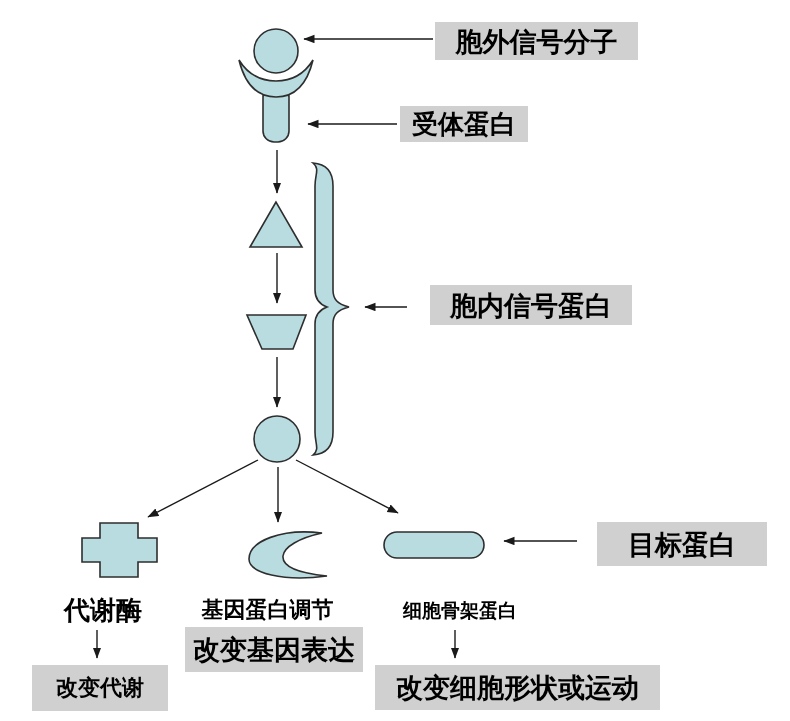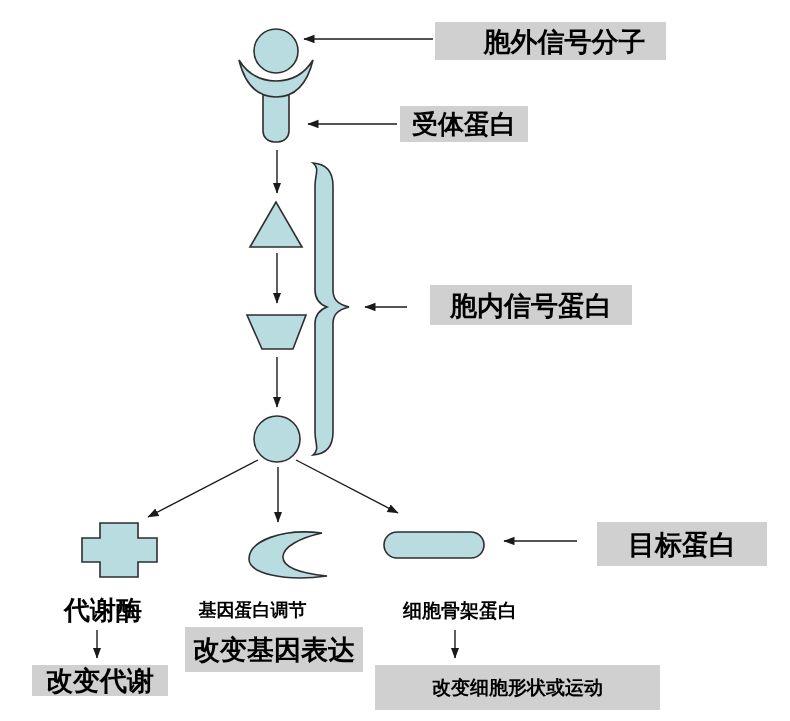--- a/index.html
+++ b/index.html
@@ -12,30 +12,30 @@
   }
   html,body{margin:0;padding:0;}
   body{background:var(--background);font-family:"DejaVu Sans",sans-serif;}
   .canvas{position:relative;width:790px;height:721px;background:var(--background);overflow:hidden;}
   .canvas svg{position:absolute;left:0;top:0;}
   .shape{fill:var(--shape-fill);stroke:var(--shape-stroke);stroke-width:1.6;}
   .arrow{stroke:var(--line);stroke-width:1.4;fill:none;}
   .lbl{position:absolute;display:flex;align-items:center;justify-content:center;
        font-weight:bold;color:var(--text);white-space:nowrap;line-height:1;}
   .gray{background:var(--label-bg);}
-  #lbl-extracellular{left:435px;top:22px;width:203px;height:38px;font-size:27px;padding-left:28px;}
+  #lbl-extracellular{left:435px;top:22px;width:203px;height:38px;font-size:27px;}
   #lbl-receptor{left:400px;top:106px;width:128px;height:36px;font-size:26px;}
   #lbl-intracellular{left:430px;top:285px;width:202px;height:40px;font-size:27px;}
   #lbl-target{left:597px;top:522px;width:170px;height:44px;font-size:27px;}
   #txt-enzyme{left:40px;top:595px;width:126px;height:30px;font-size:26px;}
-  #txt-gene{left:172px;top:595px;width:161px;height:30px;font-size:18px;}
+  #txt-gene{left:187px;top:595px;width:161px;height:30px;font-size:22px;}
   #txt-cyto{left:380px;top:595px;width:160px;height:30px;font-size:19px;}
-  #box-metabolism{left:32px;top:665px;width:136px;height:31px;font-size:27px;}
+  #box-metabolism{left:32px;top:665px;width:136px;height:46px;font-size:22px;}
   #box-gene-expression{left:185px;top:627px;width:178px;height:45px;font-size:27px;}
-  #box-cell-shape{left:375px;top:665px;width:285px;height:45px;font-size:19px;}
+  #box-cell-shape{left:375px;top:665px;width:285px;height:45px;font-size:27px;}
 </style>
 </head>
 <body>
 
 <div class="canvas">
 
   <svg width="790" height="721" viewBox="0 0 790 721">
     <defs>
       <marker id="ah" markerWidth="9" markerHeight="7" refX="7.5" refY="3" orient="auto">
         <path d="M0,0 L8,3 L0,6 Z" fill="#1a1a1a"></path>

